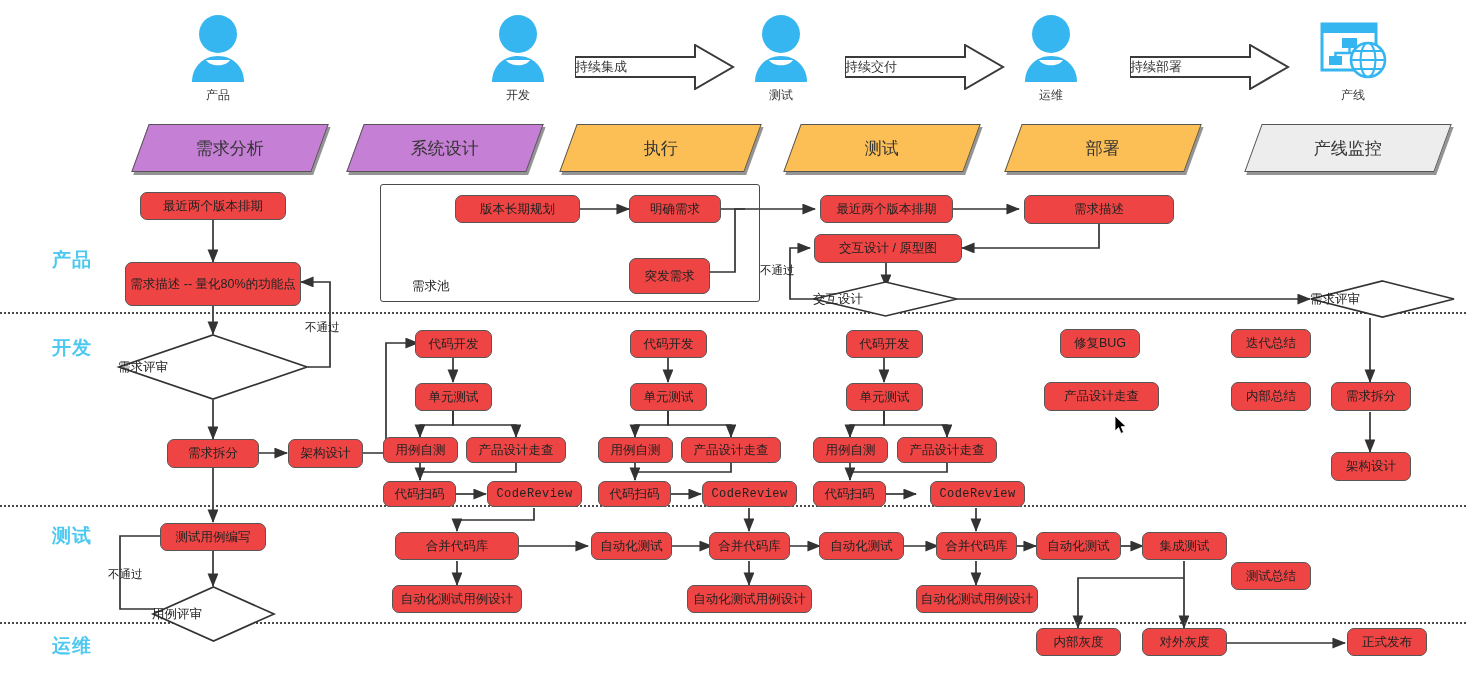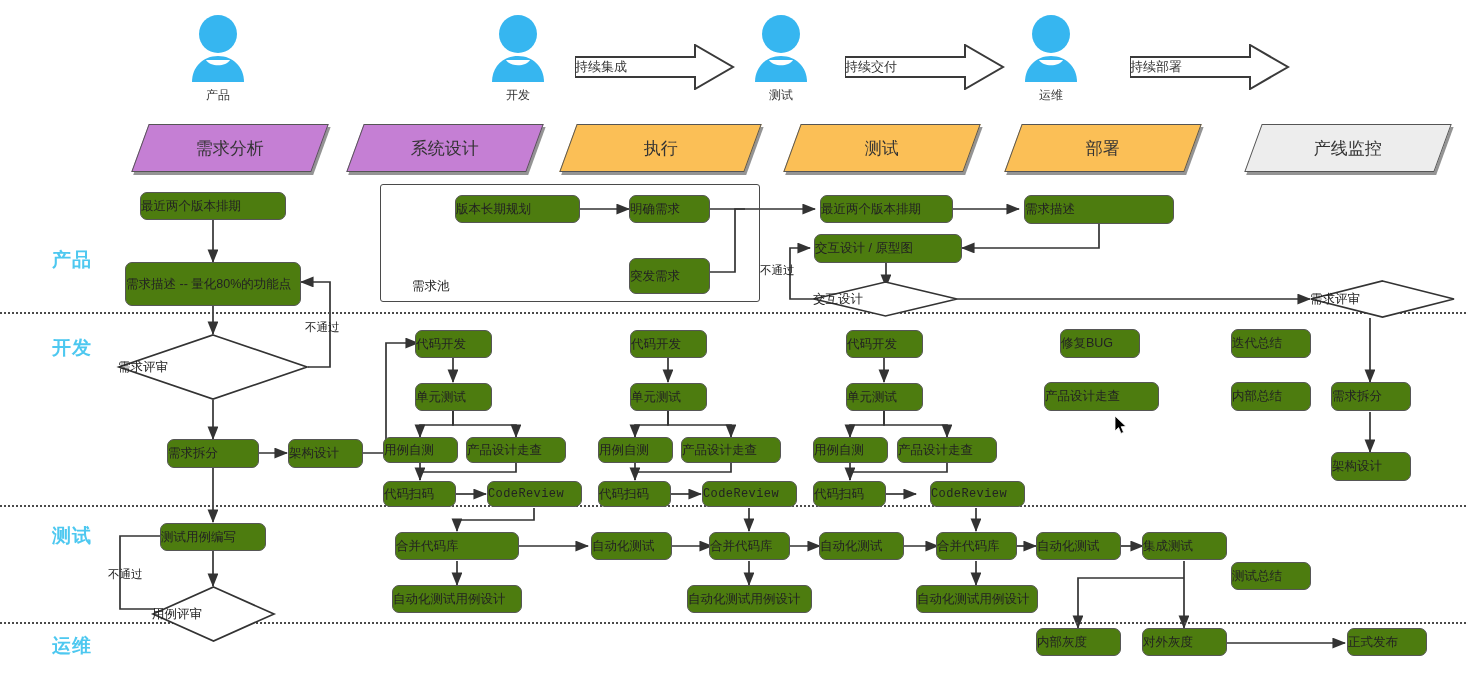--- a/index.html
+++ b/index.html
@@ -22,22 +22,22 @@
   .para{height:48px;transform:skewX(-20deg);border:1.4px solid #555;
         display:flex;align-items:center;justify-content:center;
         box-shadow:3px 3px 0 rgba(60,60,60,.55);}
   .para>span{transform:skewX(20deg);font-size:17px;color:#333;white-space:nowrap;}
 
   
   .lane-label{font-size:19px;color:#4DC8F0;font-weight:bold;letter-spacing:1px;}
   .divider{height:0;border-top:2px dotted #4a4a4a;}
 
   
-  .node{border:1.6px solid #565656;border-radius:7px;background:#4d7c0f;
-        display:flex;align-items:center;justify-content:flex-start;
+  .node{border:1.6px solid #565656;border-radius:7px;background:#ef4444;
+        display:flex;align-items:center;justify-content:center;
         font-size:12.5px;color:#222;white-space:nowrap;box-sizing:border-box;}
   .node.mono{font-family:"Liberation Mono","DejaVu Sans Mono",monospace;font-size:12px;letter-spacing:.4px;}
   .pool{border:1.6px solid #4a4a4a;border-radius:3px;background:transparent;}
   .pool-label{font-size:12.5px;color:#222;margin-left:16px;}
 
   
   .diamond{position:absolute;}
   .diamond svg{display:block;overflow:visible;}
   .diamond .dtext{position:absolute;left:0;right:0;top:50%;transform:translateY(-50%);
      text-align:left;font-size:12.5px;color:#222;white-space:nowrap;}
@@ -177,20 +177,36 @@
     <div class="glyph">
       <svg width="60" height="74" viewBox="0 0 60 74">
           <circle cx="30" cy="22" r="19" fill="#36B6F0"></circle>
           <path d="M30 44c-15 0-26 11-26 26h52c0-15-11-26-26-26z" fill="#36B6F0"></path>
           <path d="M18 48c4 7 20 7 24 0" fill="#fff"></path>
         </svg>
     </div>
     <div class="alabel">运维</div>
   </div>
 
+  <div class="abs actor" style="left:1308px;top:8px;">
+    <div class="glyph">
+      <svg width="74" height="74" viewBox="0 0 74 74">
+        <rect x="6" y="12" width="54" height="46" fill="none" stroke="#36B6F0" stroke-width="3"></rect>
+        <rect x="6" y="12" width="54" height="9" fill="#36B6F0"></rect>
+        <rect x="26" y="26" width="15" height="10" fill="#36B6F0"></rect>
+        <rect x="13" y="44" width="13" height="9" fill="#36B6F0"></rect>
+        <rect x="36" y="44" width="13" height="9" fill="#36B6F0"></rect>
+        <path d="M33.5 36v5 M19.5 44v-3h28v3" stroke="#36B6F0" stroke-width="2.4" fill="none"></path>
+        <circle cx="52" cy="48" r="17" fill="#fff" stroke="#36B6F0" stroke-width="2.6"></circle>
+        <ellipse cx="52" cy="48" rx="7.5" ry="17" fill="none" stroke="#36B6F0" stroke-width="2.1"></ellipse>
+        <path d="M35 48h34 M37 39h30 M37 57h30" stroke="#36B6F0" stroke-width="2.1" fill="none"></path>
+      </svg>
+    </div>
+    <div class="alabel">产线</div>
+  </div>
 
   <div class="abs bigarrow" style="left:575px;top:44px;width:160px;">
     <svg width="160" height="46" viewBox="0 0 160 46">
         <path d="M0,13 L120,13 L120,1 L158,23 L120,45 L120,33 L0,33 Z" fill="#fff" stroke="#3a3a3a" stroke-width="2"></path>
       </svg>
     <div class="atext">持续集成</div>
   </div>
   <div class="abs bigarrow" style="left:845px;top:44px;width:160px;">
     <svg width="160" height="46" viewBox="0 0 160 46">
         <path d="M0,13 L120,13 L120,1 L158,23 L120,45 L120,33 L0,33 Z" fill="#fff" stroke="#3a3a3a" stroke-width="2"></path>
@@ -238,21 +254,21 @@
   <div class="abs node" style="left:125px;top:262px;width:176px;height:44px;">
     <span>需求描述 -- 量化80%的功能点</span>
   </div>
 
   <div class="abs pool" style="left:380px;top:184px;width:380px;height:118px;"></div>
   <div class="abs pool-label" style="left:396px;top:278px;">需求池</div>
 
   <div class="abs node" style="left:455px;top:195px;width:125px;height:28px;">
     <span>版本长期规划</span>
   </div>
-  <div class="abs node" style="left:629px;top:195px;width:81px;height:28px;">
+  <div class="abs node" style="left:629px;top:195px;width:92px;height:28px;">
     <span>明确需求</span>
   </div>
   <div class="abs node" style="left:629px;top:258px;width:81px;height:36px;">
     <span>突发需求</span>
   </div>
 
   <div class="abs node" style="left:820px;top:195px;width:133px;height:28px;">
     <span>最近两个版本排期</span>
   </div>
   <div class="abs node" style="left:814px;top:234px;width:148px;height:29px;">

